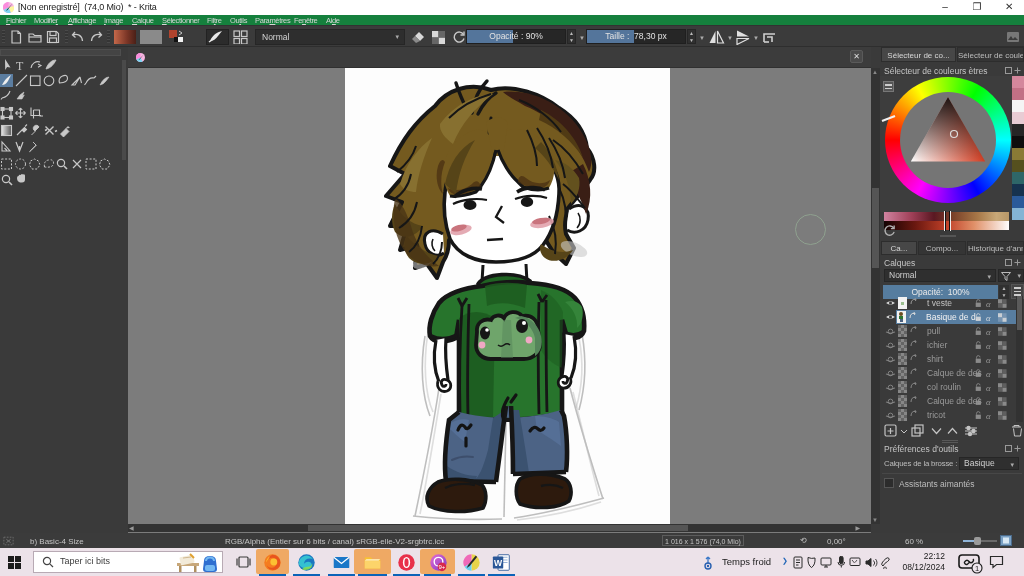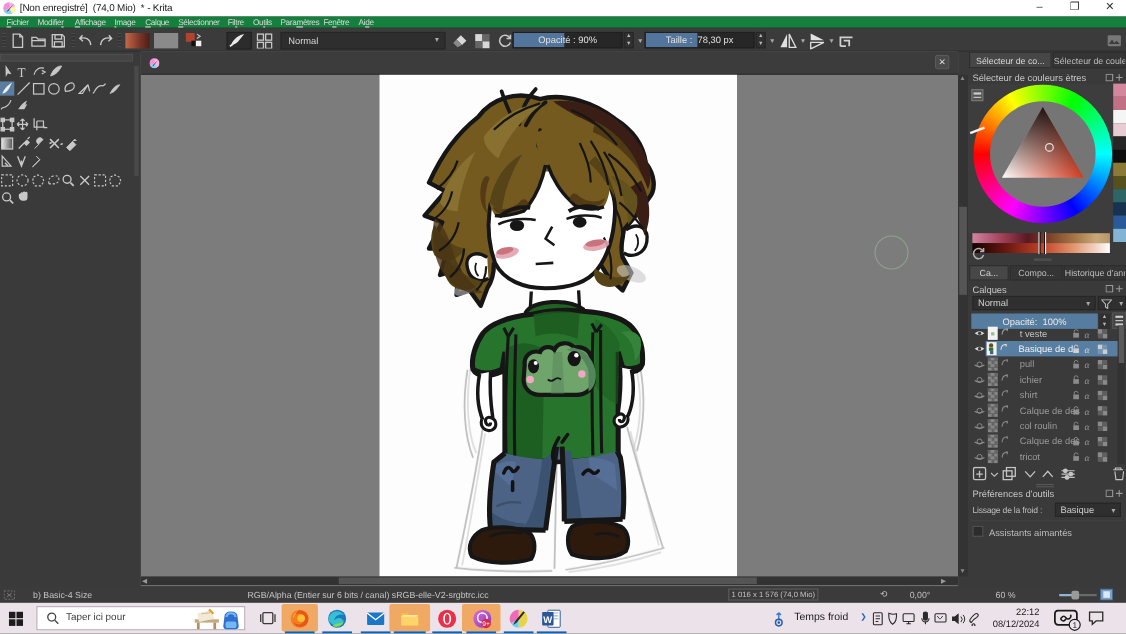--- a/index.html
+++ b/index.html
@@ -778,21 +778,21 @@
       </g>
     </svg>
     <div class="abs" style="left:62px;top:393px;width:16px;height:1px;background:#585858;box-shadow:0 2px #585858"></div>
     <div class="ptitle" style="left:4px;top:397px">Préférences d'outils</div>
     <svg class="abs" style="left:125px;top:398px" width="16" height="7" viewBox="0 0 16 7">
         <g stroke="#999" fill="none">
           <rect x="0.5" y="0.5" width="6" height="6"></rect>
           <path d="M9.5 3.5 h6 M12.5 0.5 v6"></path>
         </g>
       </svg>
-    <div class="ptitle" style="left:4px;top:412px;font-size:7.8px;color:#bdbdbd;letter-spacing:-0.2px">Lissage de la froid :</div>
+    <div class="ptitle" style="left:4px;top:412px;font-size:7.8px;color:#bdbdbd;letter-spacing:-0.2px">Calques de la brosse :</div>
     <div class="combo" style="left:79px;top:410px;width:60px">Basique</div>
     <div class="abs" style="left:2px;top:426px;width:140px;height:1px;background:#2f2f2f;border-bottom:1px solid #474747"></div>
     <div class="abs" style="left:4px;top:431px;width:10px;height:10px;background:#2c2c2c;border:1px solid #555"></div>
     <div class="ptitle" style="left:19px;top:432px;font-size:8.5px;color:#bdbdbd">Assistants aimantés</div>
   </div>
 
   <div id="statusbar" class="abs">
     <span class="abs" style="left:30px;top:4px">b) Basic-4 Size</span>
     <span class="abs" style="left:225px;top:4px">RGB/Alpha (Entier sur 6 bits / canal) sRGB-elle-V2-srgbtrc.icc</span>
     <span class="abs" style="left:662px;top:2px;width:82px;height:11px;border:1px solid #5c5c5c;text-align:center;line-height:11px;font-size:7px">1 016 x 1 576 (74,0 Mio)</span>
@@ -819,21 +819,21 @@
           <rect x="7" y="0" width="6" height="6"></rect>
           <rect x="0" y="7" width="6" height="6"></rect>
           <rect x="7" y="7" width="6" height="6"></rect>
         </g>
       </svg>
     <div class="abs" style="left:33px;top:3px;width:190px;height:22px;background:#fff;border:1px solid #b8aab4"></div>
     <svg class="abs" style="left:42px;top:8px" width="12" height="12" viewBox="0 0 12 12">
         <circle cx="5" cy="5" r="3.6" fill="none" stroke="#444" stroke-width="1.2"></circle>
         <path d="M7.8 7.8 L11 11" stroke="#444" stroke-width="1.2"></path>
       </svg>
-    <span class="abs" style="left:60px;top:8px;font-size:9px;color:#3c3c3c">Taper ici pour</span>
+    <span class="abs" style="left:60px;top:8px;font-size:9px;color:#3c3c3c">Taper ici bits</span>
     <svg class="abs" style="left:176px;top:5px" width="44" height="20" viewBox="0 0 44 20">
       <rect x="1" y="10" width="22" height="3" fill="#c8a87a"></rect>
         <rect x="3" y="13" width="2.5" height="6" fill="#b09060"></rect>
         <rect x="18" y="13" width="2.5" height="6" fill="#b09060"></rect>
       <rect x="4" y="3" width="14" height="8" rx="1" fill="#f2ead8" transform="rotate(-12 11 7)"></rect>
       <path d="M7 5 l8 -1" stroke="#d0b890" stroke-width="1"></path>
       <path d="M14 1 l4 4" stroke="#e0a030" stroke-width="2"></path>
       <path d="M28 8 q0 -5 6 -5 q6 0 6 5 l1 8 q0 3 -3 3 h-8 q-3 0 -3 -3 Z" fill="#2f6fd0"></path>
       <path d="M30 8 q0 -3.5 4 -3.5 q4 0 4 3.5" fill="none" stroke="#74b8f2" stroke-width="2"></path>
       <rect x="29" y="12" width="10" height="6" rx="2" fill="#74b8f2"></rect>

